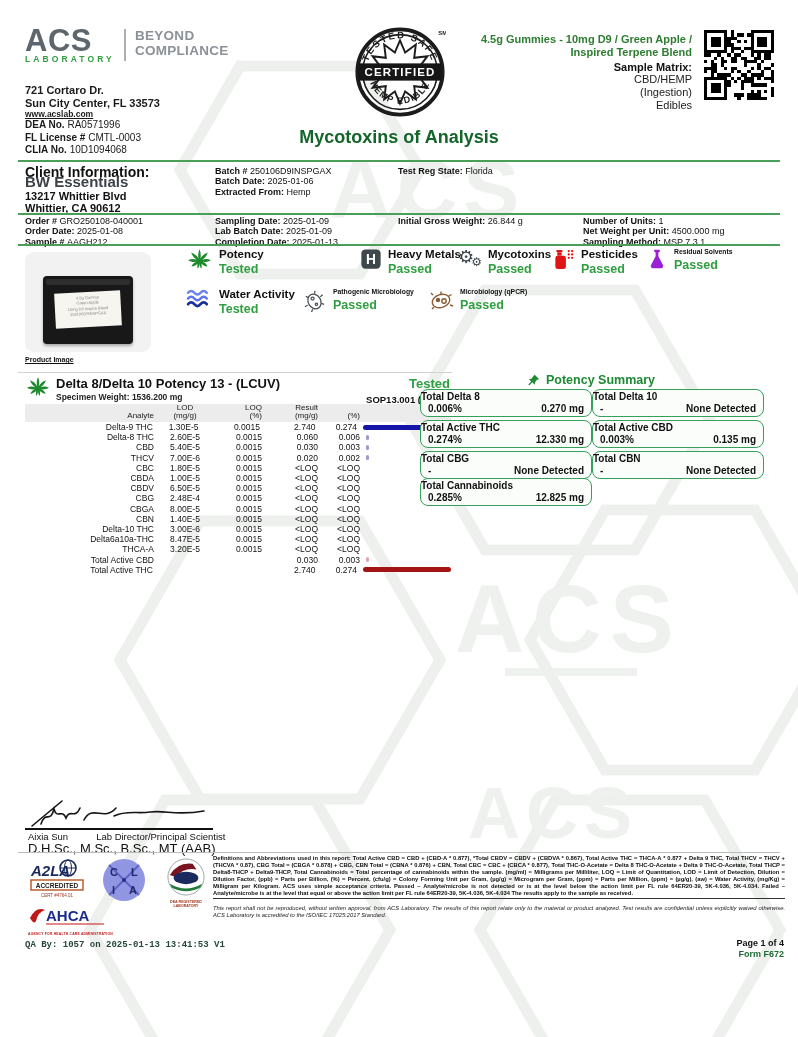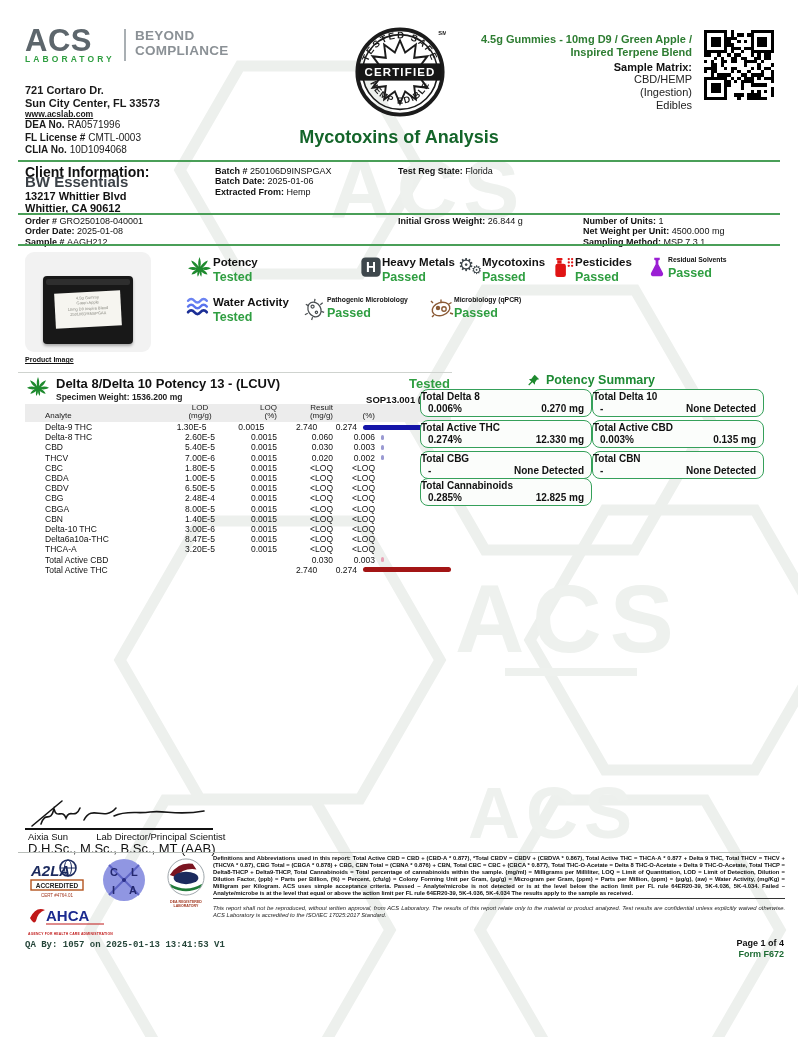--- a/index.html
+++ b/index.html
@@ -29,21 +29,21 @@
   .doc-sub{position:absolute;left:0;width:798px;text-align:center;font-size:9.5px;font-weight:bold;color:#2f9e41;}
 
   .client-label{font-size:14px;font-weight:bold;}
   .client-name{font-size:15px;font-weight:bold;color:#3b4147;}
   .client-addr{font-size:11px;font-weight:bold;}
 
   .kvlist .kv{font-size:9px;line-height:10.3px;white-space:nowrap;}
   .kv .k{font-weight:bold;} .kv .v{font-weight:normal;}
 
   
-  .badge{position:absolute;display:flex;gap:0;align-items:flex-start;margin-top:8px;}
+  .badge{position:absolute;display:flex;gap:6px;align-items:flex-start;}
   .bicon{display:inline-block;}
   .btxt{display:flex;flex-direction:column;}
   .bname{font-weight:bold;font-size:11.5px;color:#111;line-height:12px;}
   .bname.small{font-size:6.8px;line-height:8px;}
   .bstatus{font-weight:bold;font-size:12.5px;color:#2f9e41;margin-top:2px;}
   .gears{font-family:"DejaVu Sans",sans-serif;color:#3e474c;line-height:18px;}
 
   
   .pimg{position:absolute;left:25px;top:252px;width:126px;height:100px;background:#f2f2f2;border-radius:9px;}
   .pouch{position:absolute;left:18px;top:24px;width:90px;height:68px;background:#181818;border-radius:4px;box-shadow:0 2px 3px rgba(0,0,0,.3);}
@@ -54,21 +54,21 @@
 
   
   .pot-title{font-size:13px;font-weight:bold;color:#111;}
   .pot-spec{font-size:8.5px;font-weight:bold;color:#222;}
   .pot-status{font-size:13px;font-weight:bold;color:#2f9e41;}
   .pot-sop{font-size:9.5px;font-weight:bold;color:#111;margin-top:3px;}
   .ptable{position:absolute;left:25px;top:404px;width:426px;}
   .thead{display:flex;align-items:flex-end;background:#ececec;height:17px;font-size:8px;line-height:8.6px;color:#222;padding-bottom:1px;}
   .trow{display:flex;align-items:center;height:10.2px;font-size:8.5px;color:#111;}
   .c{display:block;}
-  .c.a{width:124px;text-align:left;padding-left:20px;}
+  .c.a{width:124px;text-align:right;padding-left:5px;}
   .c.n1{width:62px;text-align:center;}
   .c.n2{width:46px;text-align:right;}
   .c.n3{width:56px;text-align:right;}
   .c.n4{width:42px;text-align:right;}
   .c.barc{flex:1;display:flex;align-items:center;padding-left:6px;}
   .bar{height:5px;border-radius:2.5px;display:inline-block;}
 
   
   .sum-title{position:absolute;left:420px;top:373px;width:342px;display:flex;justify-content:center;gap:6px;align-items:center;
              font-size:12.5px;font-weight:bold;color:#1e8a34;}
@@ -337,20 +337,25 @@
       <div class="kv"><span class="k">Test Reg State:</span><span class="v">&nbsp;Florida</span></div>
     </div>
 
   <div class="hr" style="top:213px"></div>
 
   <div class="abs kvlist" id="info-r2c1" style="left:25px;top:216px">
       <div class="kv"><span class="k">Order #</span><span class="v">&nbsp;GRO250108-040001</span></div>
       <div class="kv"><span class="k">Order Date:</span><span class="v">&nbsp;2025-01-08</span></div>
       <div class="kv"><span class="k">Sample #</span><span class="v">&nbsp;AAGH212</span></div>
     </div>
+  <div class="abs kvlist" id="info-r2c2" style="left:215px;top:216px">
+      <div class="kv"><span class="k">Sampling Date:</span><span class="v">&nbsp;2025-01-09</span></div>
+      <div class="kv"><span class="k">Lab Batch Date:</span><span class="v">&nbsp;2025-01-09</span></div>
+      <div class="kv"><span class="k">Completion Date:</span><span class="v">&nbsp;2025-01-13</span></div>
+    </div>
   <div class="abs kvlist" id="info-r2c3" style="left:398px;top:216px">
       <div class="kv"><span class="k">Initial Gross Weight:</span><span class="v">&nbsp;26.844 g</span></div>
     </div>
   <div class="abs kvlist" id="info-r2c4" style="left:583px;top:216px">
       <div class="kv"><span class="k">Number of Units:</span><span class="v">&nbsp;1</span></div>
       <div class="kv"><span class="k">Net Weight per Unit:</span><span class="v">&nbsp;4500.000 mg</span></div>
       <div class="kv"><span class="k">Sampling Method:</span><span class="v">&nbsp;MSP 7.3.1</span></div>
     </div>
 
   <div class="hr" style="top:244px"></div>

